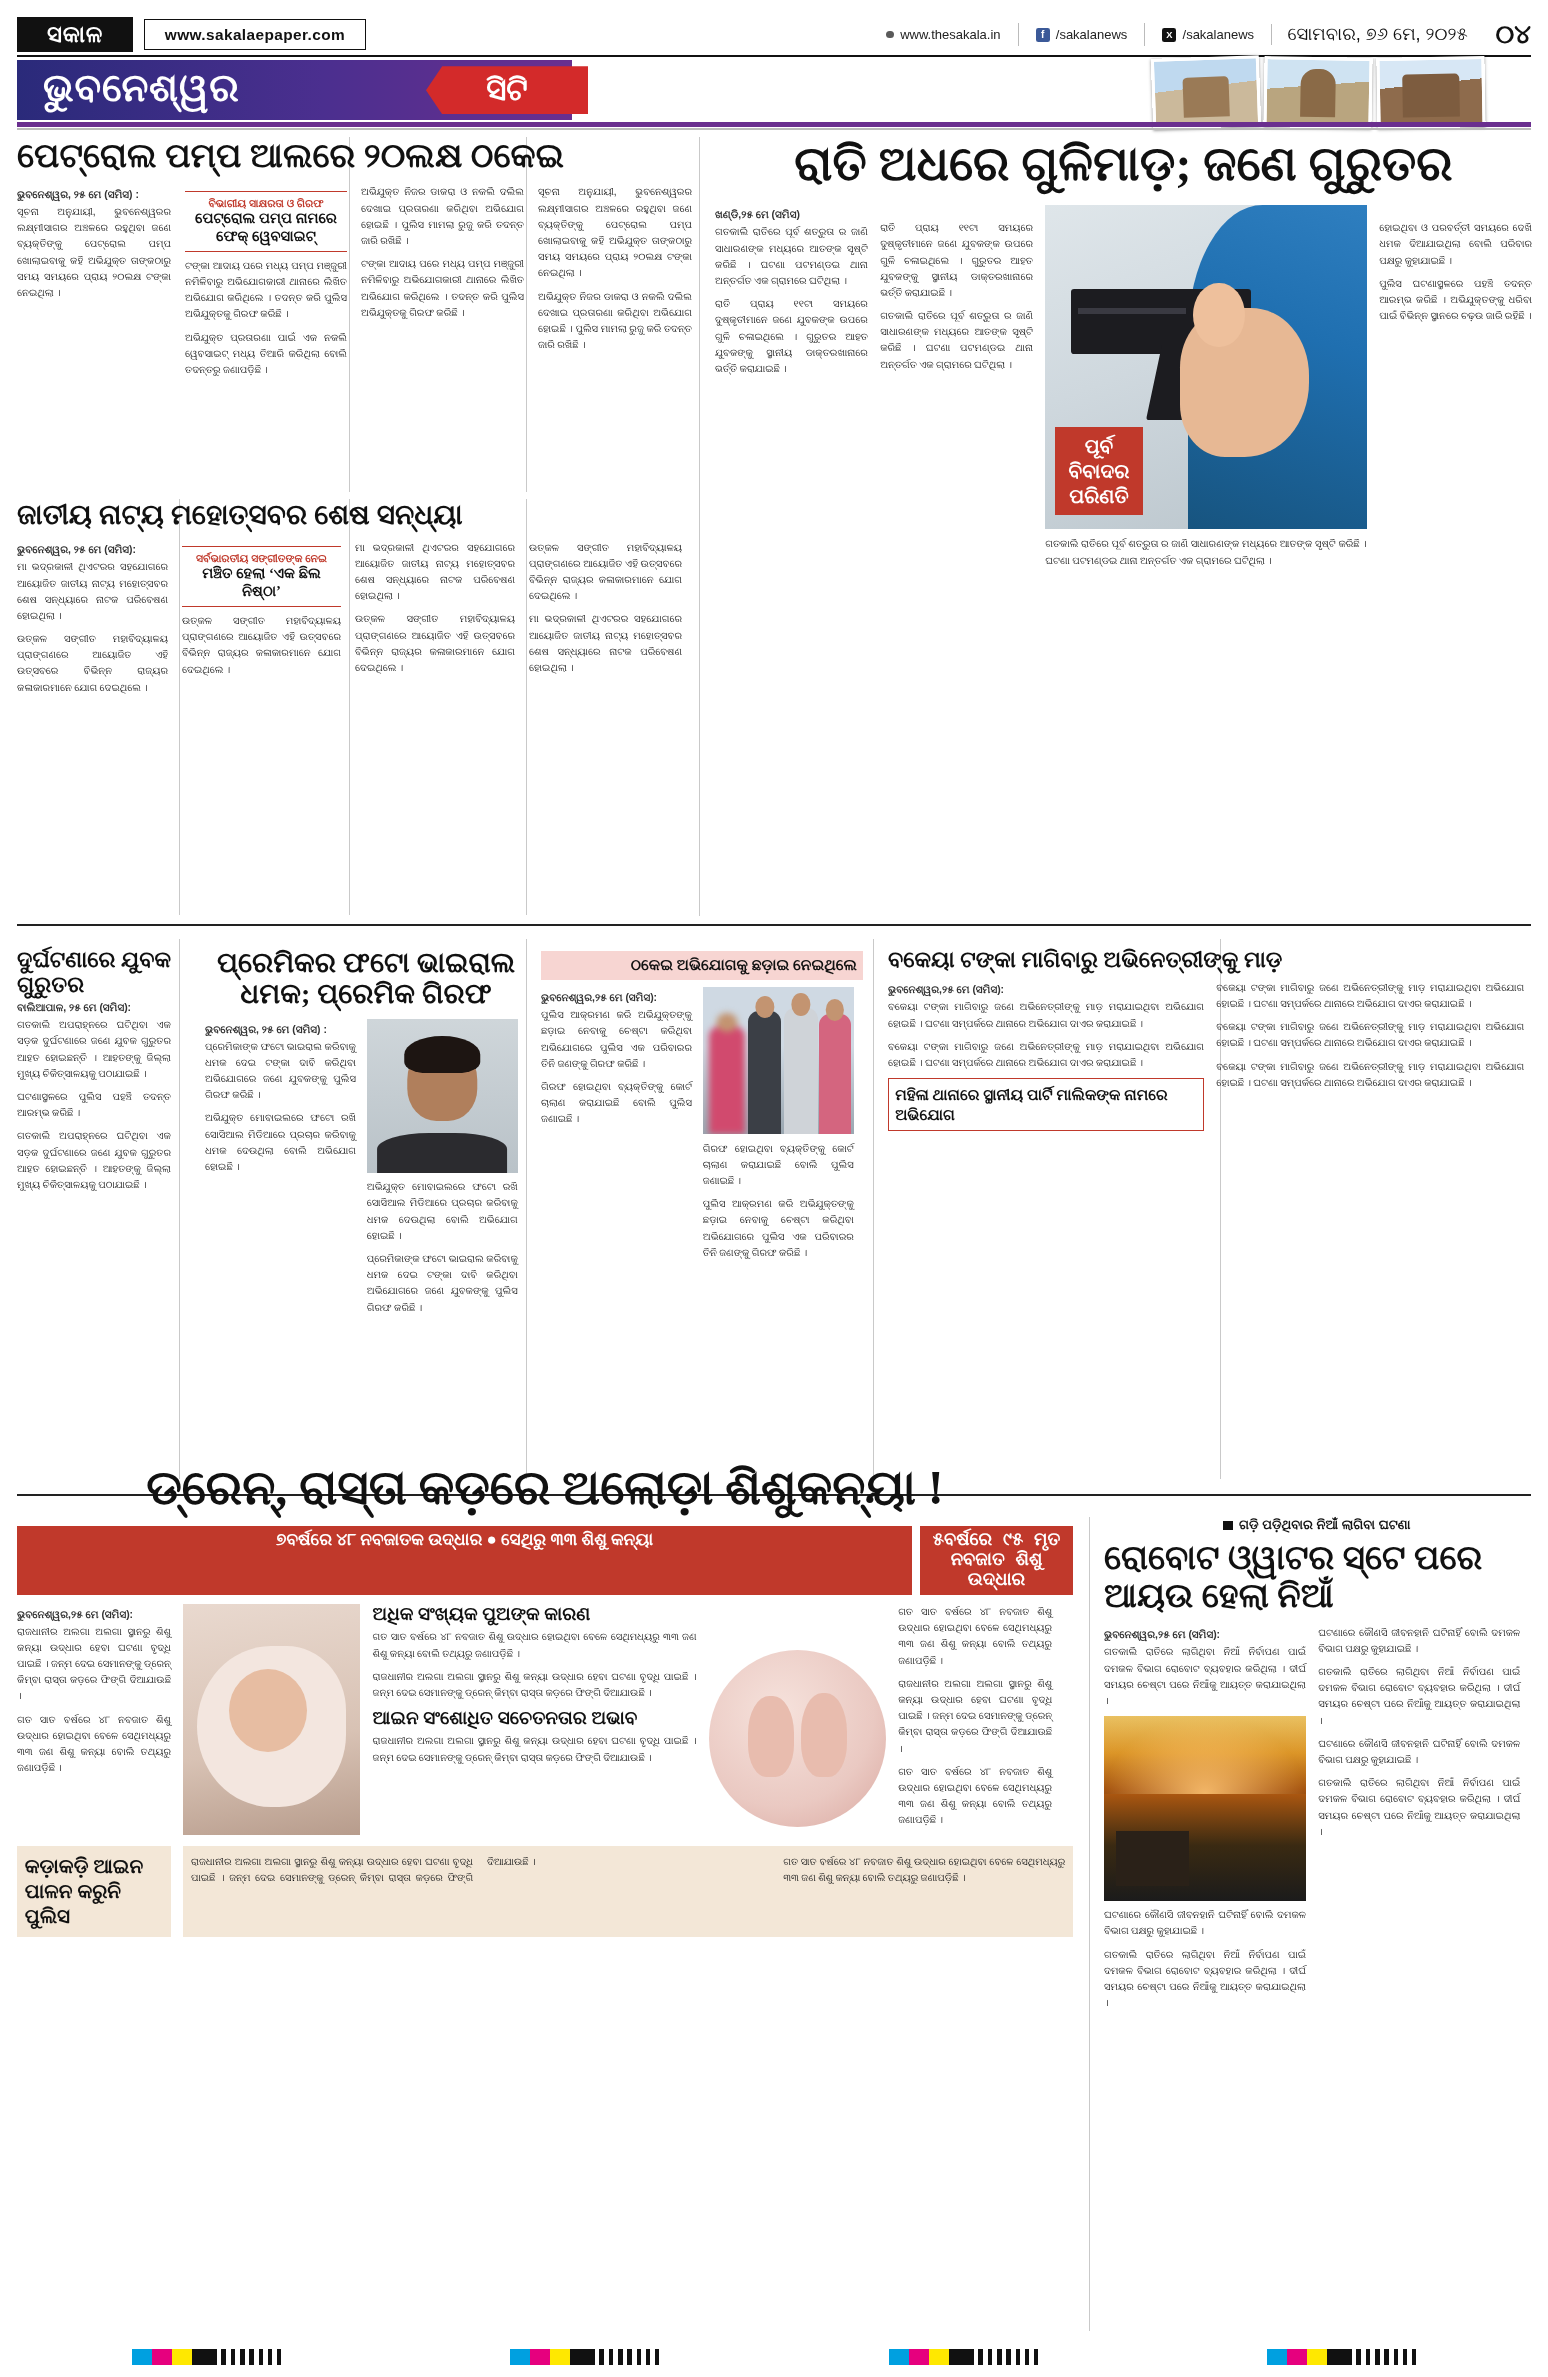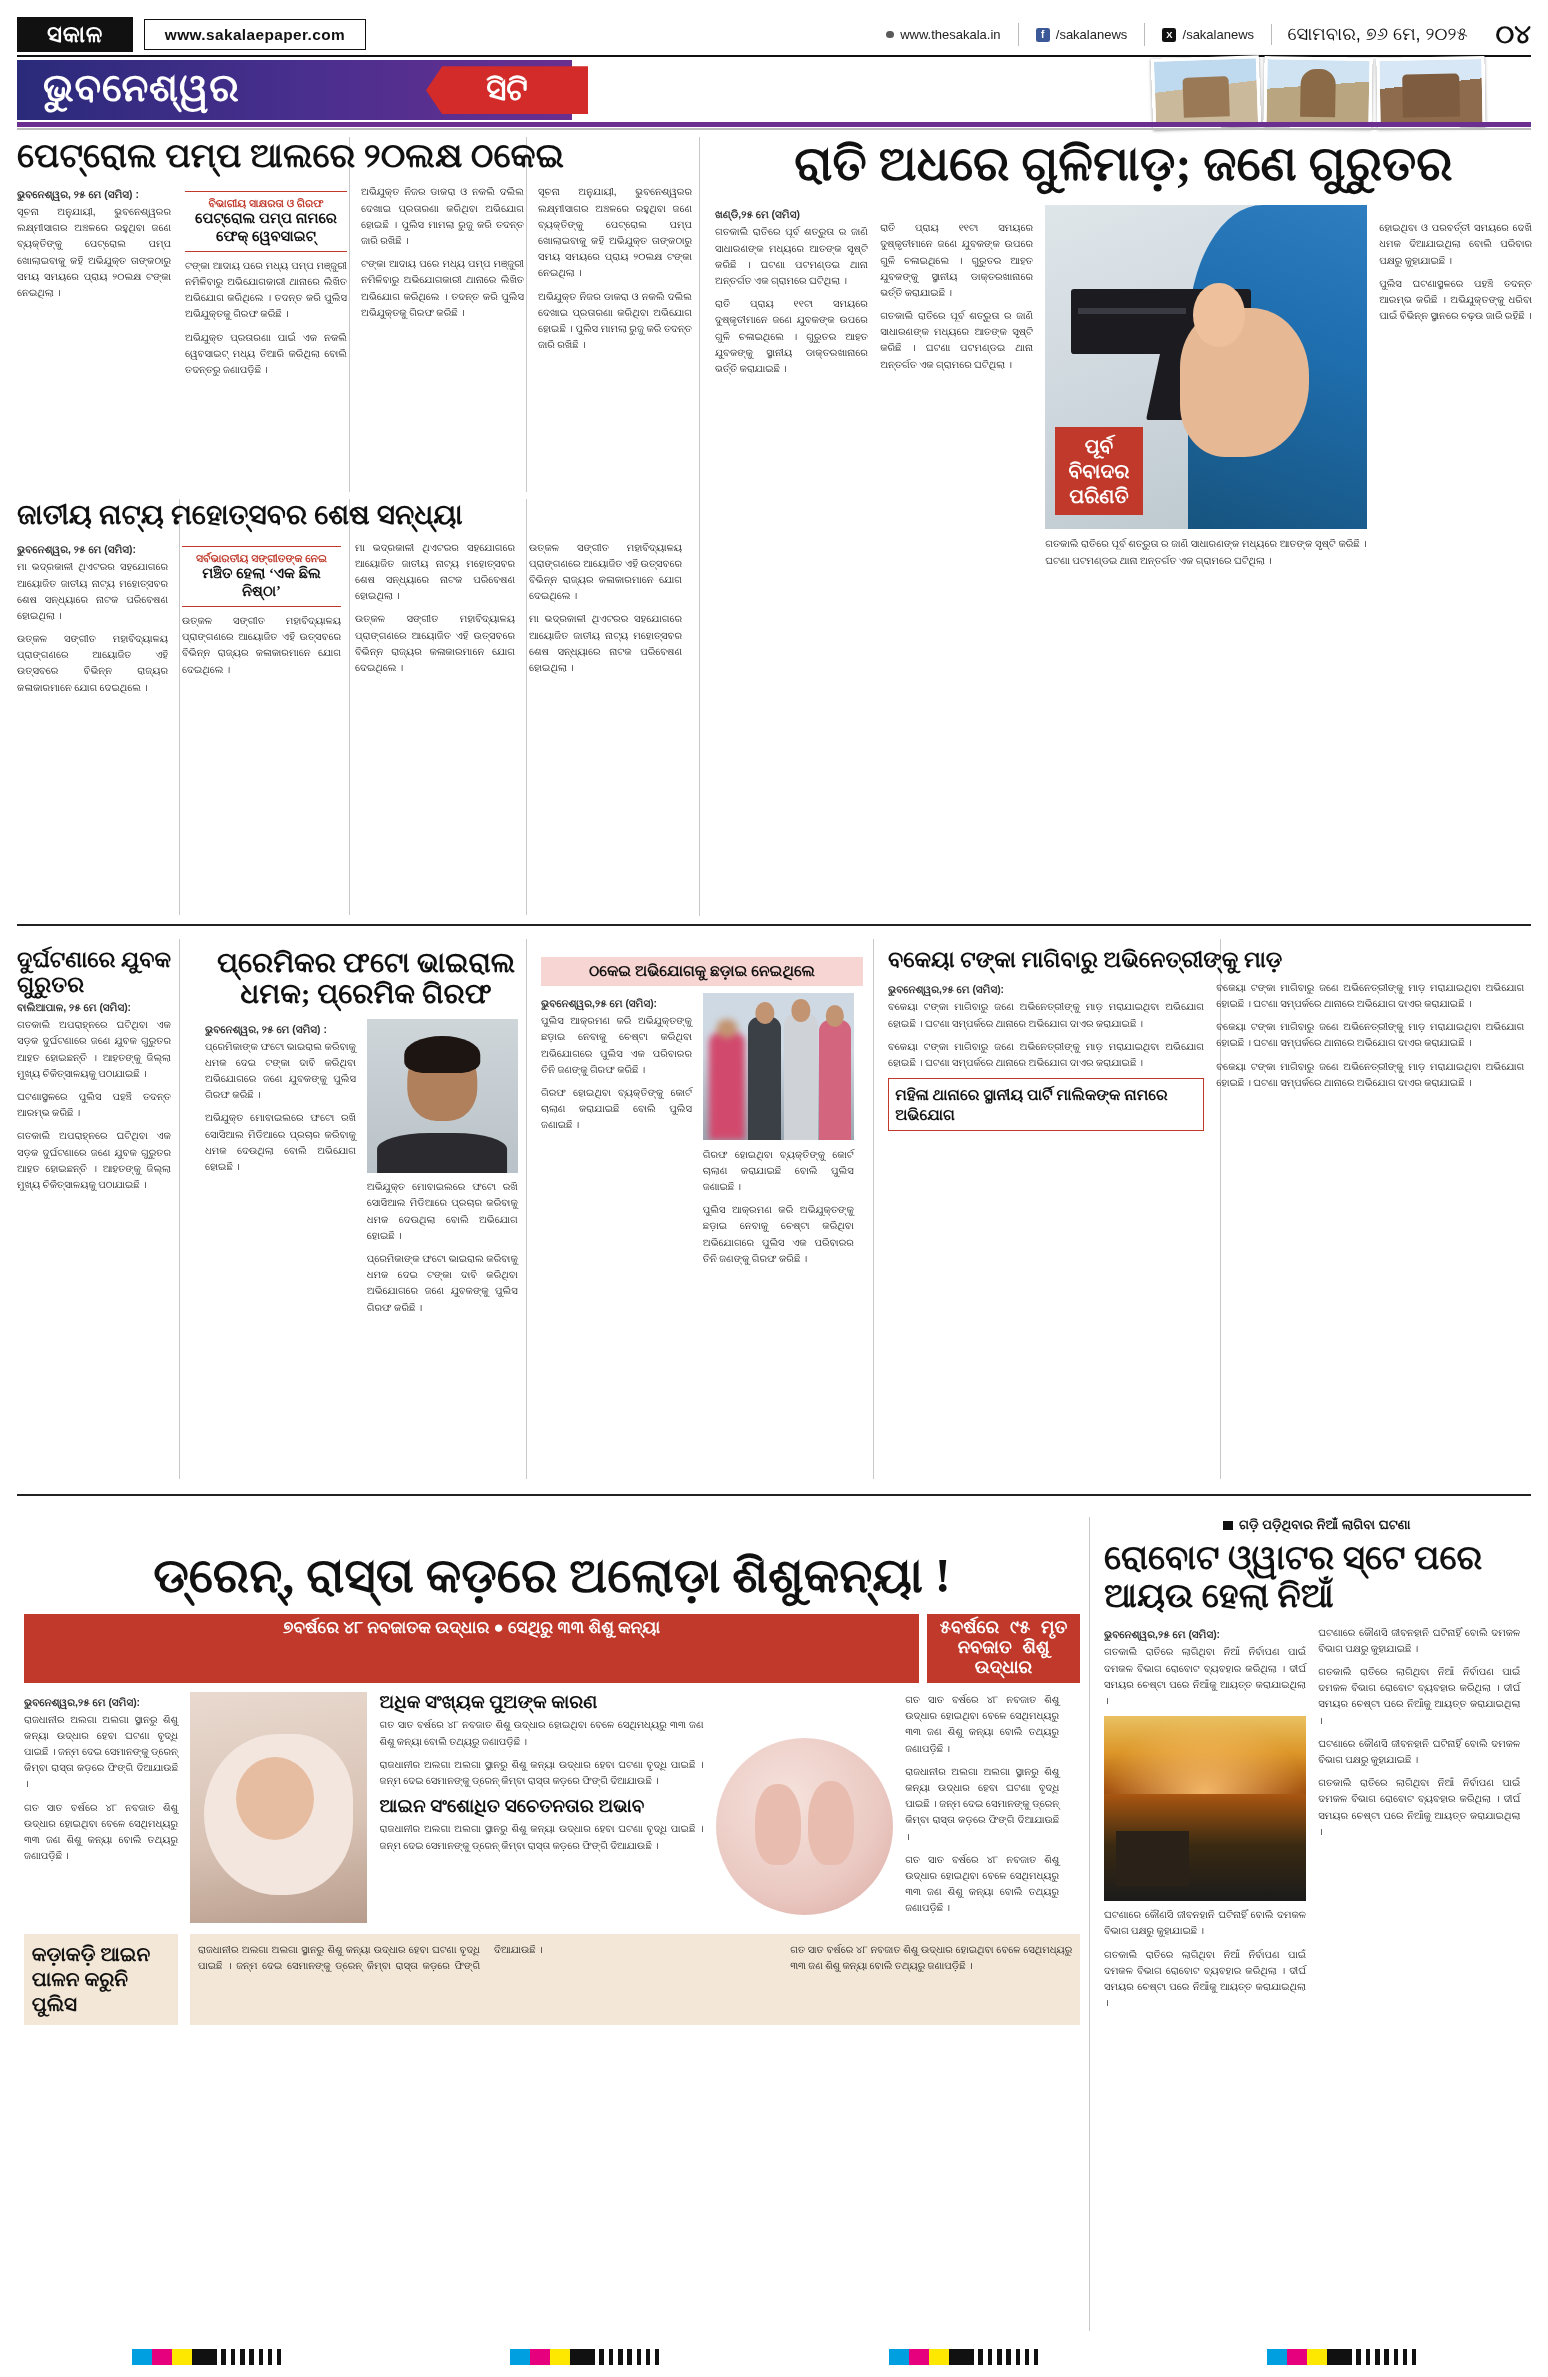--- a/index.html
+++ b/index.html
@@ -399,21 +399,21 @@
           </div>
           <div class="body" style="margin-top:6.2px;">
             <p>ଅଭିଯୁକ୍ତ ମୋବାଇଲରେ ଫଟୋ ରଖି ସୋସିଆଲ ମିଡିଆରେ ପ୍ରଚାର କରିବାକୁ ଧମକ ଦେଉଥିଲା ବୋଲି ଅଭିଯୋଗ ହୋଇଛି ।</p>
             <p>ପ୍ରେମିକାଙ୍କ ଫଟୋ ଭାଇରାଲ କରିବାକୁ ଧମକ ଦେଇ ଟଙ୍କା ଦାବି କରିଥିବା ଅଭିଯୋଗରେ ଜଣେ ଯୁବକଙ୍କୁ ପୁଲିସ ଗିରଫ କରିଛି ।</p>
           </div>
         </div>
       </div>
     </div>
 
     <div class="col" style="left:524px; top:810px; width:322px;">
-      <div class="kicker-pink" style="margin-top:10px;">ଠକେଇ ଅଭିଯୋଗକୁ ଛଡ଼ାଇ ନେଇଥିଲେ</div>
+      <div class="kicker-pink" style="margin-top:4px;text-align:right;">ଠକେଇ ଅଭିଯୋଗକୁ ଛଡ଼ାଇ ନେଇଥିଲେ</div>
       <div style="display:flex; gap:10.8px; margin-top:7.7px;">
         <div style="width:151px;">
           <div class="byline">ଭୁବନେଶ୍ୱର,୨୫ ମେ (ସମିସ):</div>
           <div class="body">
             <p>ପୁଲିସ ଆକ୍ରମଣ କରି ଅଭିଯୁକ୍ତଙ୍କୁ ଛଡ଼ାଇ ନେବାକୁ ଚେଷ୍ଟା କରିଥିବା ଅଭିଯୋଗରେ ପୁଲିସ ଏକ ପରିବାରର ତିନି ଜଣଙ୍କୁ ଗିରଫ କରିଛି ।</p>
             <p>ଗିରଫ ହୋଇଥିବା ବ୍ୟକ୍ତିଙ୍କୁ କୋର୍ଟ ଚାଲାଣ କରାଯାଇଛି ବୋଲି ପୁଲିସ ଜଣାଇଛି ।</p>
           </div>
         </div>
         <div style="width:151px;">
           <div class="photo grp" style="height:147px;">
@@ -456,21 +456,21 @@
             <p>ବକେୟା ଟଙ୍କା ମାଗିବାରୁ ଜଣେ ଅଭିନେତ୍ରୀଙ୍କୁ ମାଡ଼ ମରାଯାଇଥିବା ଅଭିଯୋଗ ହୋଇଛି । ଘଟଣା ସମ୍ପର୍କରେ ଥାନାରେ ଅଭିଯୋଗ ଦାଏର କରାଯାଇଛି ।</p>
             <p>ବକେୟା ଟଙ୍କା ମାଗିବାରୁ ଜଣେ ଅଭିନେତ୍ରୀଙ୍କୁ ମାଡ଼ ମରାଯାଇଥିବା ଅଭିଯୋଗ ହୋଇଛି । ଘଟଣା ସମ୍ପର୍କରେ ଥାନାରେ ଅଭିଯୋଗ ଦାଏର କରାଯାଇଛି ।</p>
             <p>ବକେୟା ଟଙ୍କା ମାଗିବାରୁ ଜଣେ ଅଭିନେତ୍ରୀଙ୍କୁ ମାଡ଼ ମରାଯାଇଥିବା ଅଭିଯୋଗ ହୋଇଛି । ଘଟଣା ସମ୍ପର୍କରେ ଥାନାରେ ଅଭିଯୋଗ ଦାଏର କରାଯାଇଛି ।</p>
           </div>
         </div>
       </div>
     </div>
 
     <div class="vrule" style="left:1072px; top:1380px; bottom:0;"></div>
 
-    <div class="col" style="left:0; top:1412px; width:1056px;margin-left:7px;">
+    <div class="col" style="left:0; top:1324px; width:1056px;">
       <div class="hl hl-xxl" style="text-align:center;">ଡ୍ରେନ୍, ରାସ୍ତା କଡ଼ରେ ଅଲୋଡ଼ା ଶିଶୁକନ୍ୟା !</div>
       <div style="display:flex; gap:7.7px; margin-top:10.8px; align-items:stretch;">
         <div class="kicker-red" style="flex:1;">୭ବର୍ଷରେ ୪୮ ନବଜାତକ ଉଦ୍ଧାର ● ସେଥିରୁ ୩୩ ଶିଶୁ କନ୍ୟା</div>
         <div class="kicker-red" style="width:153px; font-size:18px;font-family:Liberation Mono, monospace;">୫ବର୍ଷରେ ୯୫ ମୃତ ନବଜାତ ଶିଶୁ ଉଦ୍ଧାର</div>
       </div>
 
       <div style="display:flex; gap:12.3px; margin-top:9.3px;">
         <div style="width:154px;">
           <div class="byline">ଭୁବନେଶ୍ୱର,୨୫ ମେ (ସମିସ):</div>
           <div class="body">

